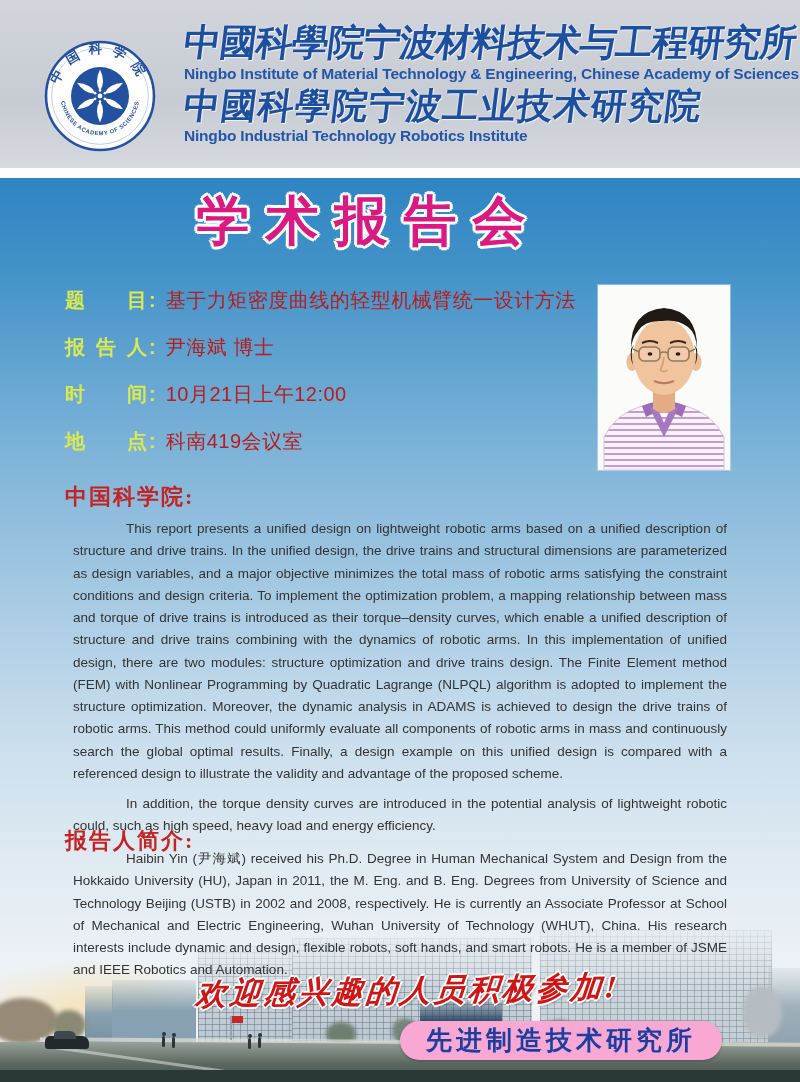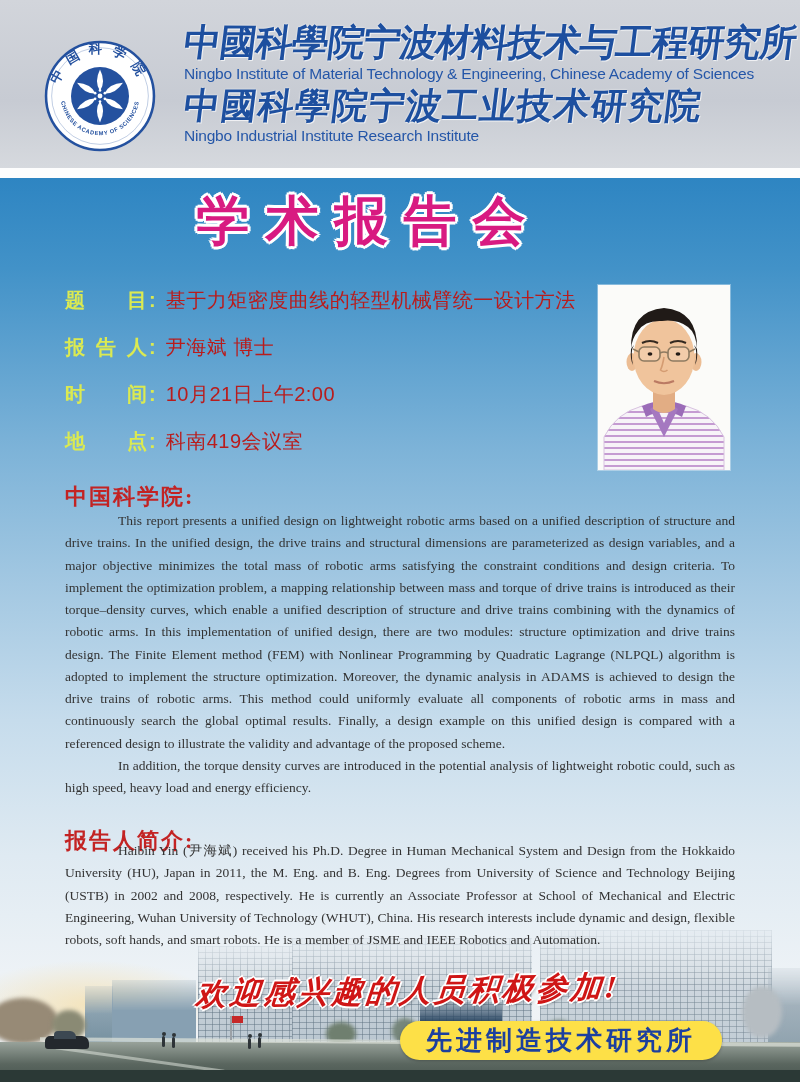--- a/index.html
+++ b/index.html
@@ -15,21 +15,21 @@
   .logo-svg{position:absolute;left:44px;top:40px;width:112px;height:112px;}
   .mast-text{position:absolute;left:184px;top:22px;width:600px;}
   .zh-cal{
     font-family:"Liberation Serif",serif;font-weight:bold;color:#1d4f9f;
     transform:skewX(-7deg);transform-origin:left;
     text-shadow:0 0 2px rgba(255,255,255,.9), 1px 1px 0 rgba(255,255,255,.6);
     white-space:nowrap;
   }
   .zh-cal.l1{font-size:37px;line-height:42px;letter-spacing:-1px;}
   .zh-cal.l2{font-size:36px;line-height:40px;margin-top:2px;letter-spacing:1px;}
-  .en-line{color:#2456a8;font-size:15.5px;line-height:20px;white-space:nowrap;letter-spacing:-0.2px;}
+  .en-line{color:#2456a8;font-size:15.5px;line-height:20px;white-space:nowrap;letter-spacing:-0.2px;font-weight:bold;}
   .divider{position:absolute;left:0;top:168px;width:800px;height:10px;background:#fdfdfd;}
   
   .bluebody{
     position:absolute;left:0;top:178px;width:800px;height:904px;
     background:linear-gradient(180deg,#2e85c2 0%,#4292c8 10%,#7db3d8 30%,
       #a3c8e2 45%,#c6dcec 60%,#dfeaf2 75%,#edf2f6 88%,#f1f3f4 100%);
   }
   .banner-title{
     position:absolute;left:0;top:186px;width:800px;margin:0;padding-right:62px;box-sizing:border-box;
     text-align:center;font-family:"Liberation Serif",serif;font-weight:bold;
@@ -49,22 +49,22 @@
   .photo{position:absolute;left:598px;top:285px;width:132px;height:185px;z-index:2;
     box-shadow:0 0 0 1px rgba(255,255,255,.35);}
   
   .sec-heading{
     position:absolute;left:65px;margin:0;z-index:2;
     font-family:"Liberation Serif",serif;font-weight:bold;
     font-size:22px;color:#c32323;letter-spacing:2px;
   }
   .sec-text{position:absolute;left:65px;width:670px;z-index:2;}
   .sec-text p{
-    margin:0;text-align:justify;text-indent:53px;
-    font-size:13.5px;line-height:22.25px;color:#333333;font-family:Liberation Serif, serif;
+    margin:8px;text-align:justify;text-indent:53px;
+    font-size:13.5px;line-height:22.25px;color:#333333;
   }
   
   .scene{position:absolute;left:0;top:890px;width:800px;height:192px;z-index:1;}
   .glow{
     position:absolute;left:-40px;top:70px;width:260px;height:90px;border-radius:50%;
     background:radial-gradient(ellipse at center,rgba(244,227,185,.95),rgba(244,227,185,0) 70%);
   }
   .bldg{
     position:absolute;
     -webkit-mask-image:linear-gradient(to bottom,rgba(0,0,0,.18),#000 48%);
@@ -99,21 +99,21 @@
   
   .welcome{
     position:absolute;left:196px;top:970px;z-index:3;white-space:nowrap;
     font-family:"Liberation Serif",serif;font-weight:bold;font-style:italic;
     font-size:31px;letter-spacing:3px;color:#cf1616;transform:skewX(-6deg) rotate(-1deg);
     text-shadow:-2px 0 0 #fff,2px 0 0 #fff,0 -2px 0 #fff,0 2px 0 #fff,
       -1px -1px 0 #fff,1px 1px 0 #fff,2px 2px 3px rgba(0,0,0,.25);
   }
   .dept-badge{
     position:absolute;left:400px;top:1021px;width:322px;height:39px;z-index:4;
-    background:#fde047;border-radius:20px;display:flex;align-items:center;justify-content:center;
+    background:#f9a8d4;border-radius:20px;display:flex;align-items:center;justify-content:center;
     font-weight:bold;font-size:26px;letter-spacing:4px;color:#1c3f9f;
     box-shadow:0 1px 3px rgba(0,0,0,.25);
   }
 </style>
 </head>
 <body>
 
 <div class="poster">
 
   <header class="masthead">
@@ -146,21 +146,21 @@
         <circle cx="59.8" cy="57.8" r="1.3"></circle>
           <circle cx="55" cy="60.5" r="1.3"></circle>
         <circle cx="50.2" cy="57.8" r="1.3"></circle>
           <circle cx="50.2" cy="52.2" r="1.3"></circle>
       </g>
     </svg>
     <div class="mast-text">
       <div class="zh-cal l1">中國科學院宁波材料技术与工程研究所</div>
       <div class="en-line">Ningbo Institute of Material Technology &amp; Engineering, Chinese Academy of Sciences</div>
       <div class="zh-cal l2">中國科學院宁波工业技术研究院</div>
-      <div class="en-line">Ningbo Industrial Institute Research Institute</div>
+      <div class="en-line">Ningbo Industrial Technology Robotics Institute</div>
     </div>
   </header>
 
   <div class="divider"></div>
 
   <div class="bluebody"></div>
 
   <h1 class="banner-title">学术报告会</h1>
 
   <div class="info-row" style="top:287px">
@@ -173,21 +173,21 @@
     <span class="lbl">
         <span>报</span>
         <span>告</span>
         <span>人</span>
       </span><span class="colon">:</span><span class="val">尹海斌 博士</span>
   </div>
   <div class="info-row" style="top:381px">
     <span class="lbl">
         <span>时</span>
         <span>间</span>
-      </span><span class="colon">:</span><span class="val">10月21日上午2:00</span>
+      </span><span class="colon">:</span><span class="val">10月21日上午12:00</span>
   </div>
   <div class="info-row" style="top:428px">
     <span class="lbl">
         <span>地</span>
         <span>点</span>
       </span><span class="colon">:</span><span class="val">科南419会议室</span>
   </div>
 
   <figure class="photo" style="margin:0">
     <svg viewBox="0 0 132 185" width="132" height="185">

